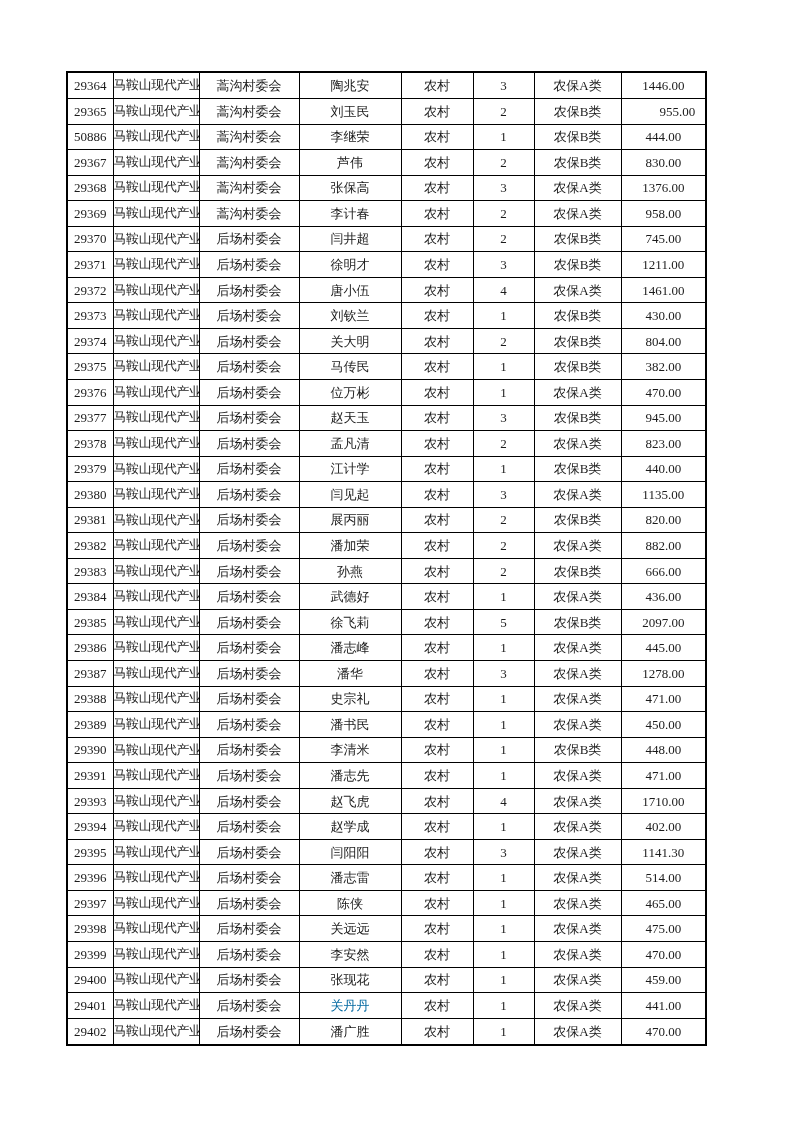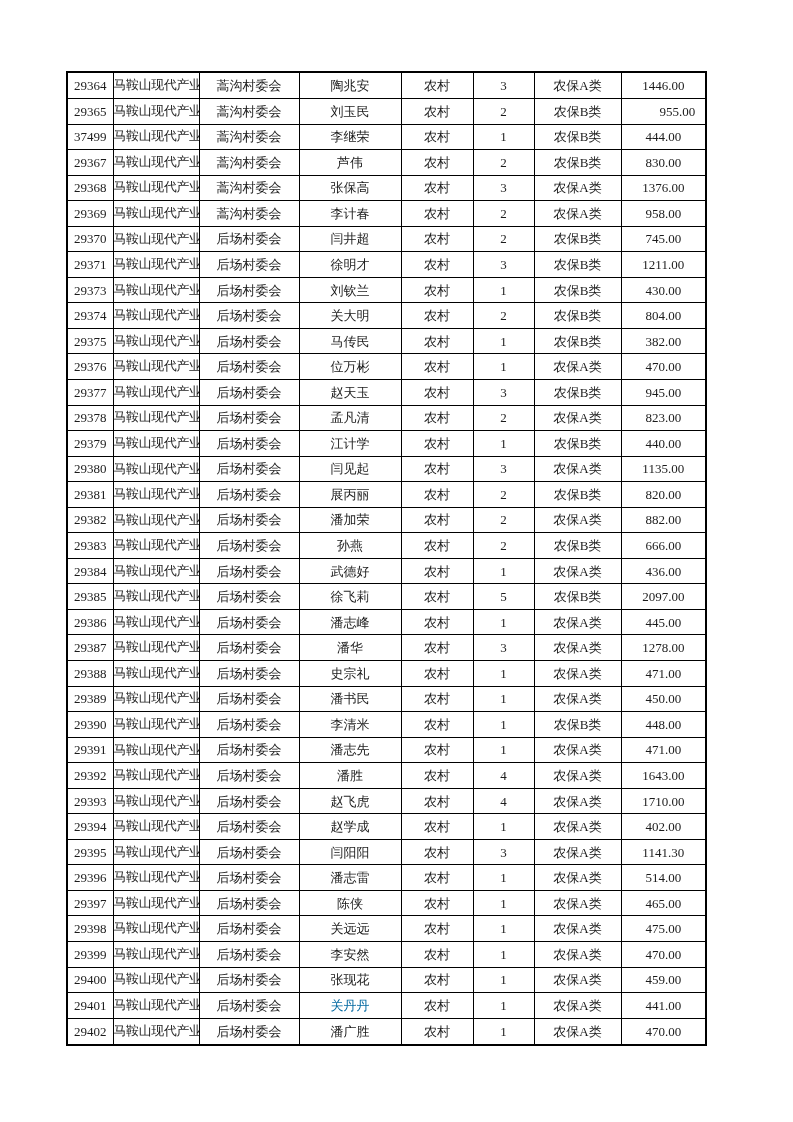--- a/index.html
+++ b/index.html
@@ -61,21 +61,21 @@
           <td class="col-record-id" style="color: rgb(27, 27, 27);">29365</td>
           <td class="col-organization" style="color: rgb(27, 27, 27);">马鞍山现代产业</td>
           <td class="col-village-committee" style="color: rgb(27, 27, 27);">蒿沟村委会</td>
           <td class="col-person-name" style="color: rgb(27, 27, 27);">刘玉民</td>
           <td class="col-area-type" style="color: rgb(27, 27, 27);">农村</td>
           <td class="col-person-count" style="color: rgb(27, 27, 27);">2</td>
           <td class="col-insurance-class" style="color: rgb(27, 27, 27);">农保B类</td>
           <td class="col-amount" style="color: rgb(27, 27, 27); padding-left: 28px;">955.00</td>
         </tr>
         <tr>
-          <td class="col-record-id" style="color: rgb(27, 27, 27);">37499</td>
+          <td class="col-record-id" style="color: rgb(27, 27, 27);">50886</td>
           <td class="col-organization" style="color: rgb(27, 27, 27);">马鞍山现代产业</td>
           <td class="col-village-committee" style="color: rgb(27, 27, 27);">蒿沟村委会</td>
           <td class="col-person-name" style="color: rgb(27, 27, 27);">李继荣</td>
           <td class="col-area-type" style="color: rgb(27, 27, 27);">农村</td>
           <td class="col-person-count" style="color: rgb(27, 27, 27);">1</td>
           <td class="col-insurance-class" style="color: rgb(27, 27, 27);">农保B类</td>
           <td class="col-amount" style="color: rgb(27, 27, 27);">444.00</td>
         </tr>
         <tr>
           <td class="col-record-id" style="color: rgb(27, 27, 27);">29367</td>
@@ -121,20 +121,30 @@
           <td class="col-record-id" style="color: rgb(27, 27, 27);">29371</td>
           <td class="col-organization" style="color: rgb(27, 27, 27);">马鞍山现代产业</td>
           <td class="col-village-committee" style="color: rgb(27, 27, 27);">后场村委会</td>
           <td class="col-person-name" style="color: rgb(27, 27, 27);">徐明才</td>
           <td class="col-area-type" style="color: rgb(27, 27, 27);">农村</td>
           <td class="col-person-count" style="color: rgb(27, 27, 27);">3</td>
           <td class="col-insurance-class" style="color: rgb(27, 27, 27);">农保B类</td>
           <td class="col-amount" style="color: rgb(27, 27, 27);">1211.00</td>
         </tr>
         <tr>
+          <td class="col-record-id" style="color: rgb(27, 27, 27);">29372</td>
+          <td class="col-organization" style="color: rgb(27, 27, 27);">马鞍山现代产业</td>
+          <td class="col-village-committee" style="color: rgb(27, 27, 27);">后场村委会</td>
+          <td class="col-person-name" style="color: rgb(27, 27, 27);">唐小伍</td>
+          <td class="col-area-type" style="color: rgb(27, 27, 27);">农村</td>
+          <td class="col-person-count" style="color: rgb(27, 27, 27);">4</td>
+          <td class="col-insurance-class" style="color: rgb(27, 27, 27);">农保A类</td>
+          <td class="col-amount" style="color: rgb(27, 27, 27);">1461.00</td>
+        </tr>
+        <tr>
           <td class="col-record-id" style="color: rgb(27, 27, 27);">29373</td>
           <td class="col-organization" style="color: rgb(27, 27, 27);">马鞍山现代产业</td>
           <td class="col-village-committee" style="color: rgb(27, 27, 27);">后场村委会</td>
           <td class="col-person-name" style="color: rgb(27, 27, 27);">刘钦兰</td>
           <td class="col-area-type" style="color: rgb(27, 27, 27);">农村</td>
           <td class="col-person-count" style="color: rgb(27, 27, 27);">1</td>
           <td class="col-insurance-class" style="color: rgb(27, 27, 27);">农保B类</td>
           <td class="col-amount" style="color: rgb(27, 27, 27);">430.00</td>
         </tr>
         <tr>
@@ -309,30 +319,20 @@
         </tr>
         <tr>
           <td class="col-record-id" style="color: rgb(27, 27, 27);">29391</td>
           <td class="col-organization" style="color: rgb(27, 27, 27);">马鞍山现代产业</td>
           <td class="col-village-committee" style="color: rgb(27, 27, 27);">后场村委会</td>
           <td class="col-person-name" style="color: rgb(27, 27, 27);">潘志先</td>
           <td class="col-area-type" style="color: rgb(27, 27, 27);">农村</td>
           <td class="col-person-count" style="color: rgb(27, 27, 27);">1</td>
           <td class="col-insurance-class" style="color: rgb(27, 27, 27);">农保A类</td>
           <td class="col-amount" style="color: rgb(27, 27, 27);">471.00</td>
-        </tr>
-        <tr>
-          <td class="col-record-id" style="color: rgb(27, 27, 27);">29392</td>
-          <td class="col-organization" style="color: rgb(27, 27, 27);">马鞍山现代产业</td>
-          <td class="col-village-committee" style="color: rgb(27, 27, 27);">后场村委会</td>
-          <td class="col-person-name" style="color: rgb(27, 27, 27);">潘胜</td>
-          <td class="col-area-type" style="color: rgb(27, 27, 27);">农村</td>
-          <td class="col-person-count" style="color: rgb(27, 27, 27);">4</td>
-          <td class="col-insurance-class" style="color: rgb(27, 27, 27);">农保A类</td>
-          <td class="col-amount" style="color: rgb(27, 27, 27);">1643.00</td>
         </tr>
         <tr>
           <td class="col-record-id" style="color: rgb(27, 27, 27);">29393</td>
           <td class="col-organization" style="color: rgb(27, 27, 27);">马鞍山现代产业</td>
           <td class="col-village-committee" style="color: rgb(27, 27, 27);">后场村委会</td>
           <td class="col-person-name" style="color: rgb(27, 27, 27);">赵飞虎</td>
           <td class="col-area-type" style="color: rgb(27, 27, 27);">农村</td>
           <td class="col-person-count" style="color: rgb(27, 27, 27);">4</td>
           <td class="col-insurance-class" style="color: rgb(27, 27, 27);">农保A类</td>
           <td class="col-amount" style="color: rgb(27, 27, 27);">1710.00</td>

